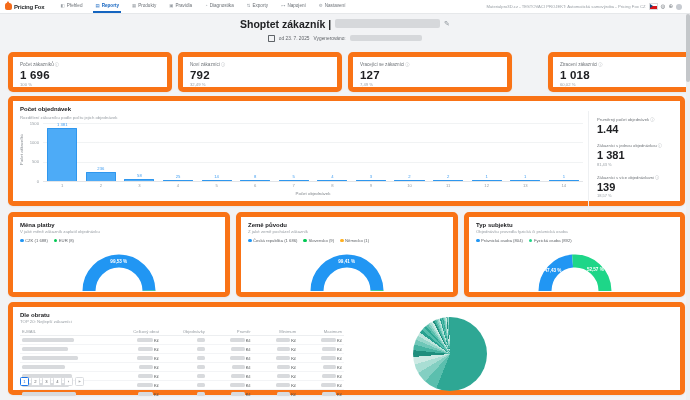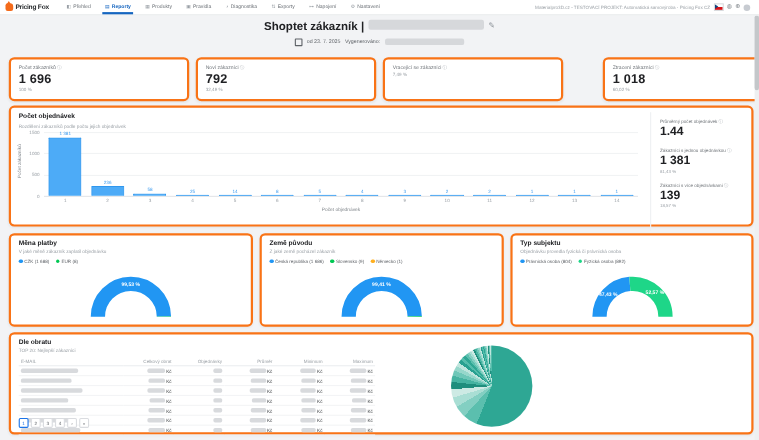--- a/index.html
+++ b/index.html
@@ -28,21 +28,21 @@
   .page-head{position:absolute;left:0;top:14px;width:690px;text-align:center;}
   .page-title{font-size:10.5px;font-weight:bold;color:#202124;}
   .chip{display:inline-block;background:#d6d8db;border-radius:2px;vertical-align:middle;}
   .title-chip{width:105px;height:9px;margin-left:4px;}
   .edit-ic{font-size:7px;color:#8a9097;margin-left:4px;vertical-align:middle;}
   .page-sub{margin-top:3px;font-size:4.8px;color:#5f6368;display:flex;justify-content:center;align-items:center;gap:4px;}
   .cal-ic{display:inline-block;width:4.5px;height:4.5px;border:0.6px solid #5f6368;border-top-width:1.6px;border-radius:0.8px;}
   .gen-chip{width:72px;height:6px;}
 
   
-  .card{position:absolute;background:#fff;border:2px solid #f97316;border-radius:5px;box-shadow:0 1px 2px rgba(20,30,40,.05);box-sizing:border-box;}
+  .card{position:absolute;background:#fff;border:5px solid #f97316;border-radius:5px;box-shadow:0 1px 2px rgba(20,30,40,.05);box-sizing:border-box;}
   .card-title{font-size:6px;font-weight:bold;color:#202124;}
   .card-sub{font-size:4.3px;color:#9aa0a6;margin-top:1px;}
 
   
   .kpi{padding:5px 7px;height:40px;}
   .kpi-label{font-size:4.6px;color:#70757a;white-space:nowrap;}
   .info-ic{font-size:4.2px;color:#b0b5ba;margin-left:1px;}
   .kpi-value{font-size:11.5px;font-weight:600;color:#202124;margin-top:2px;letter-spacing:.2px;}
   .kpi-pct{font-size:4.2px;color:#9aa0a6;margin-top:1px;}
 
@@ -55,21 +55,21 @@
   .gridline.zero{background:#e3e5e8;}
   .bars{position:absolute;left:0;bottom:0;width:100%;height:100%;display:flex;align-items:flex-end;}
   .bar-slot{flex:1;display:flex;flex-direction:column;align-items:center;justify-content:flex-end;}
   .bar{width:78%;background:#4dabf7;border:0.5px solid #2f97ee;border-bottom:none;border-radius:1px 1px 0 0;box-sizing:border-box;}
   .bar-val{font-size:4.2px;color:#3f9df0;margin-bottom:1px;white-space:nowrap;}
   .xticks{position:absolute;left:30px;top:82px;width:540px;display:flex;}
   .xtick{flex:1;text-align:center;font-size:4.2px;color:#9aa0a6;}
   .xlabel{position:absolute;left:30px;top:90px;width:540px;text-align:center;font-size:4.4px;color:#80868b;}
   .ylabel{position:absolute;left:-12px;top:46px;font-size:4.2px;color:#80868b;transform:rotate(-90deg);width:40px;text-align:center;}
   .ytick{position:absolute;width:20px;text-align:right;font-size:4.2px;color:#9aa0a6;left:6px;}
-  .orders-stats{position:absolute;right:0;top:4px;width:92px;height:108px;border-left:1px solid #eef0f2;padding:6px 8px;box-sizing:border-box;}
+  .orders-stats{position:absolute;right:0;top:10px;width:92px;height:108px;border-left:1px solid #eef0f2;padding:6px 8px;box-sizing:border-box;}
   .ostat{margin-bottom:8px;}
   .ostat-label{font-size:4.2px;color:#70757a;white-space:nowrap;}
   .ostat-value{font-size:11px;font-weight:600;color:#202124;margin-top:1px;}
   .ostat-pct{font-size:4px;color:#9aa0a6;margin-top:0.5px;}
 
   
   .legend{display:flex;gap:6px;margin-top:4px;flex-wrap:wrap;}
   .lg-item{display:flex;align-items:center;gap:1.5px;}
   .lg-dot{width:3.5px;height:3.5px;border-radius:50%;}
   .lg-label{font-size:4.2px;color:#5f6368;white-space:nowrap;}
@@ -164,20 +164,21 @@
     <div class="kpi-value">1 696</div>
     <div class="kpi-pct">100 %</div>
   </div>
   <div class="card kpi" style="left:178px;top:52px;width:164px;">
     <div class="kpi-label"><span>Noví zákazníci</span><span class="info-ic">ⓘ</span></div>
     <div class="kpi-value">792</div>
     <div class="kpi-pct">32,49 %</div>
   </div>
   <div class="card kpi" style="left:348px;top:52px;width:164px;">
     <div class="kpi-label"><span>Vracející se zákazníci</span><span class="info-ic">ⓘ</span></div>
+    <div class="kpi-value">127</div>
     <div class="kpi-pct">7,49 %</div>
   </div>
   <div class="card kpi" style="left:548px;top:52px;width:167px;">
     <div class="kpi-label"><span>Ztracení zákazníci</span><span class="info-ic">ⓘ</span></div>
     <div class="kpi-value">1 018</div>
     <div class="kpi-pct">60,02 %</div>
   </div>
 
   <div class="card orders-card">
     <div class="card-title oc-title">Počet objednávek</div>

